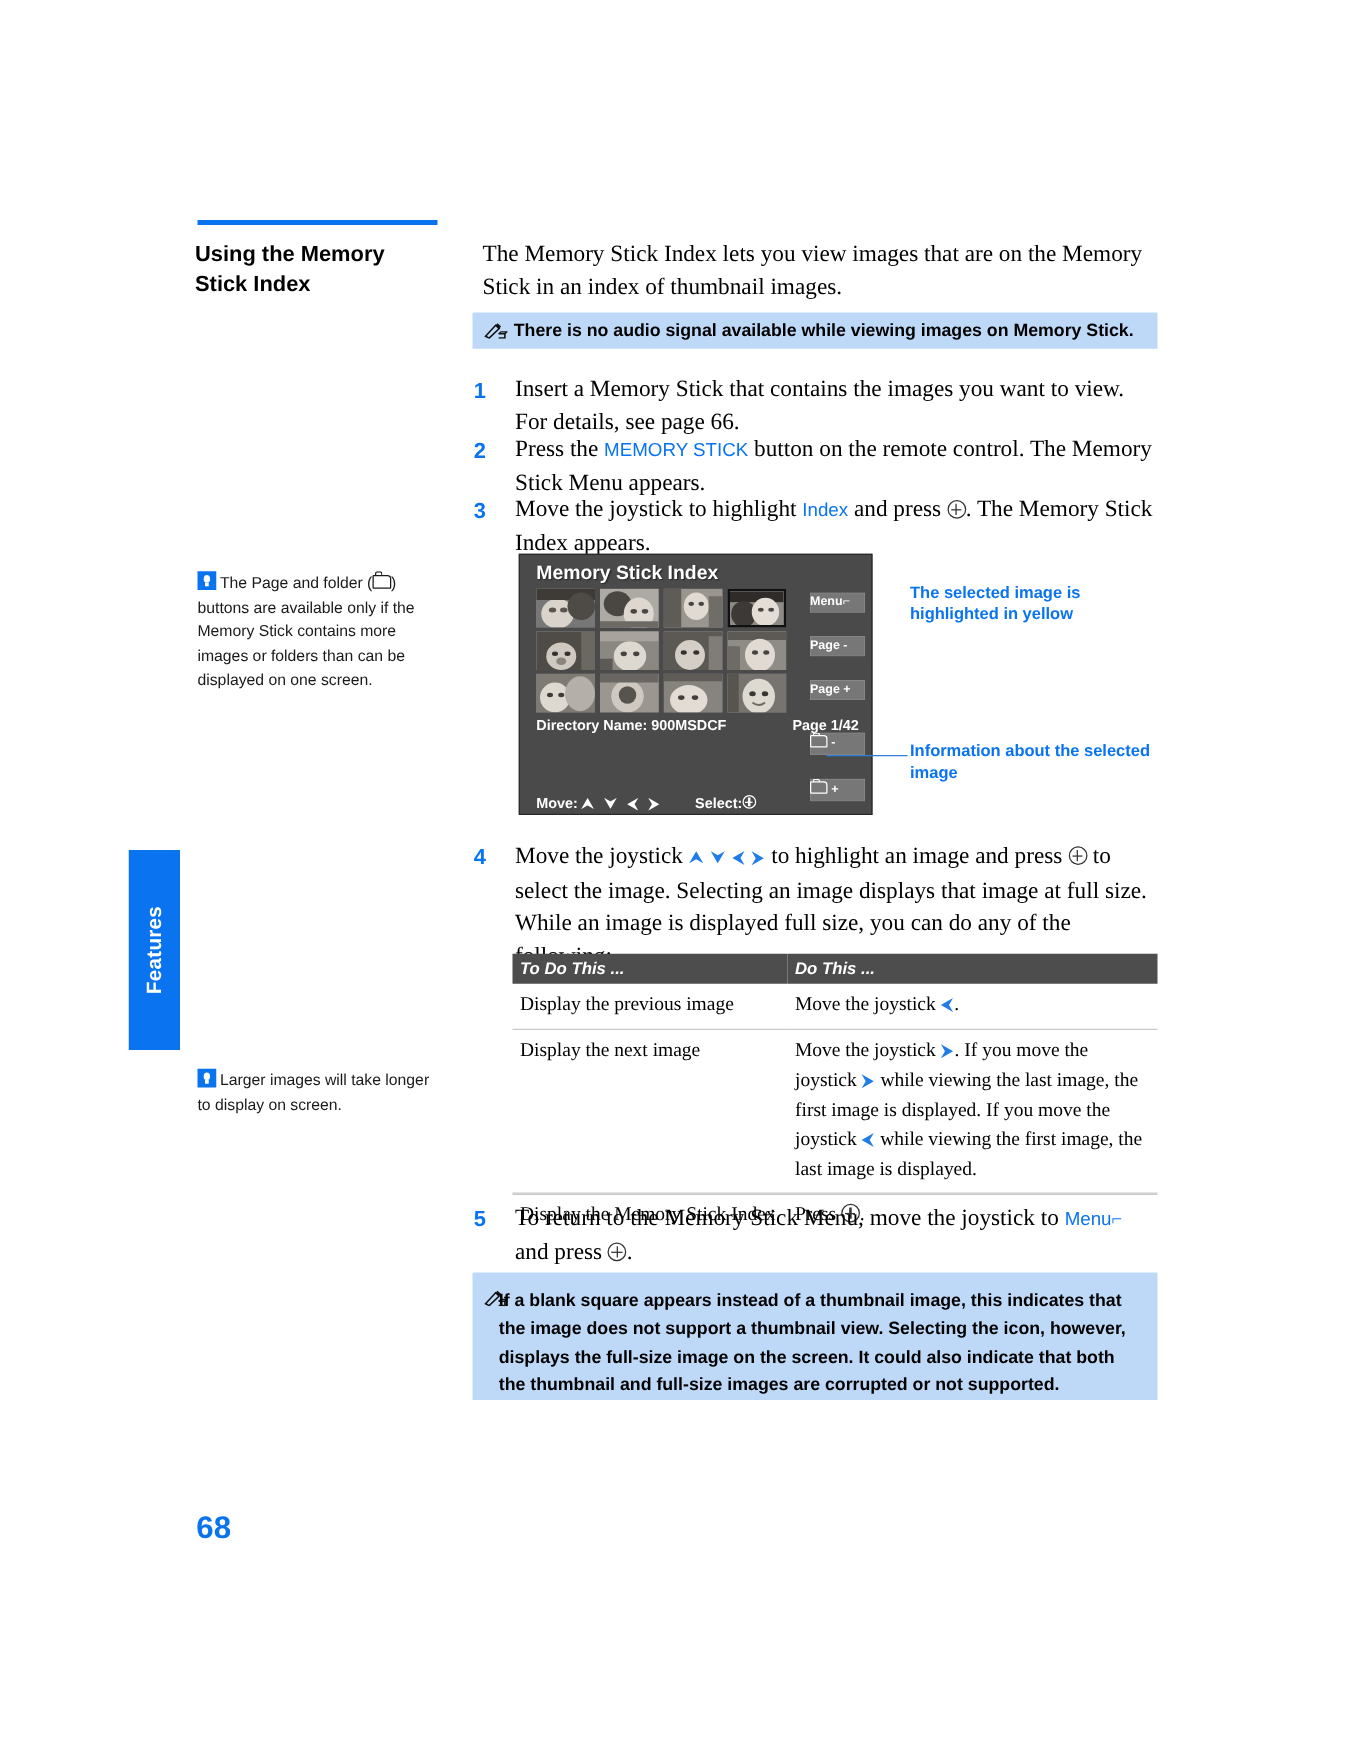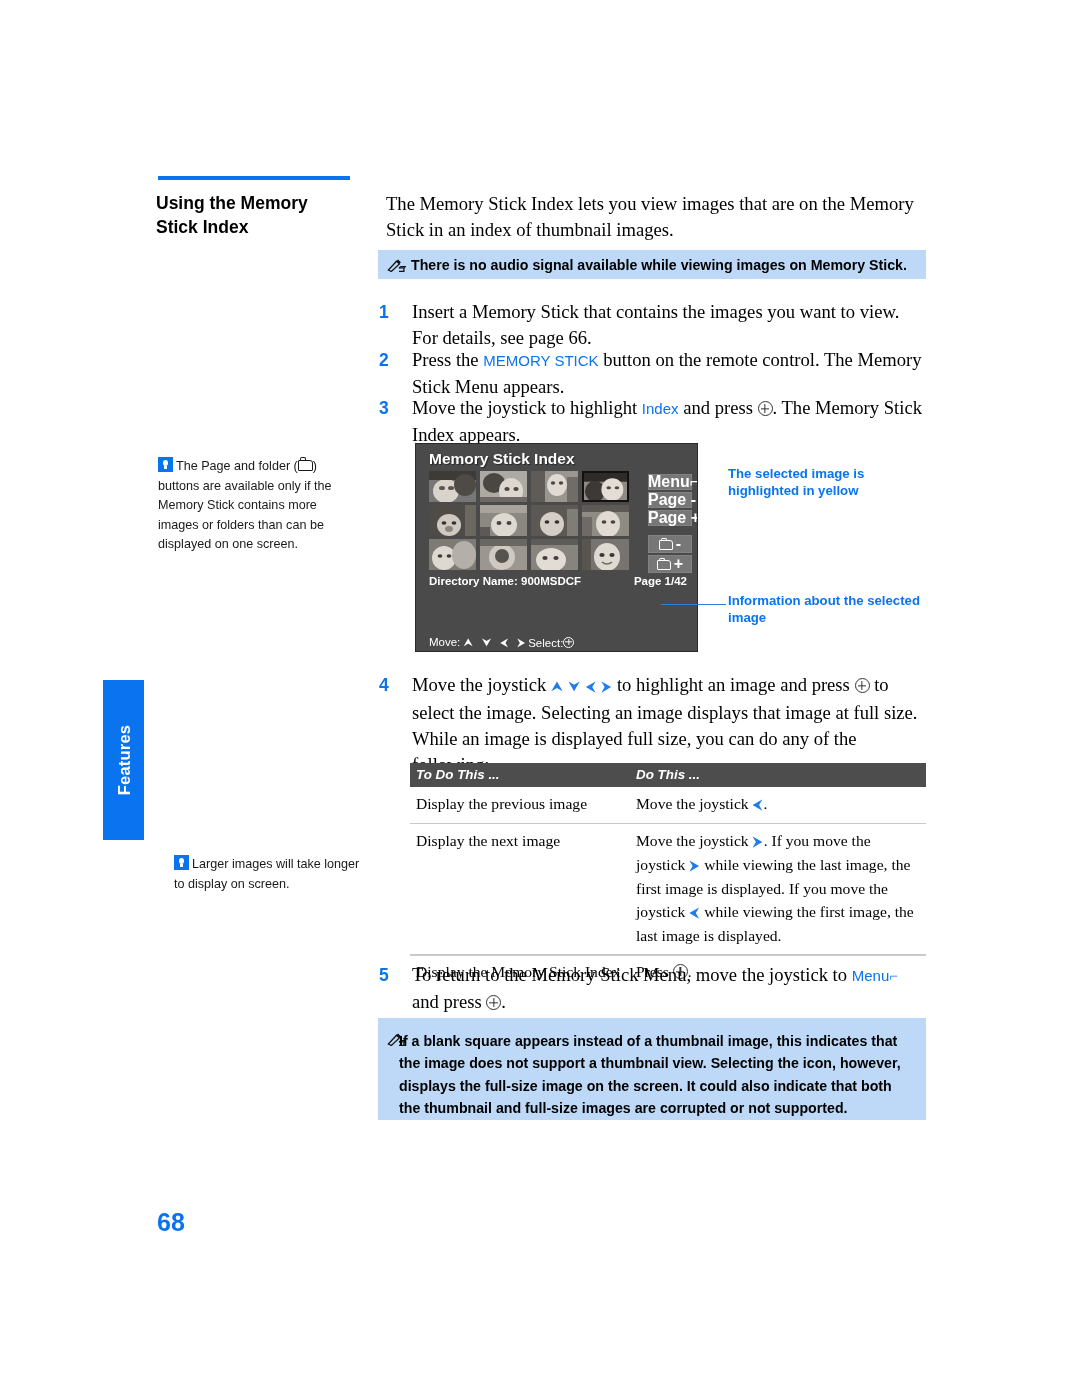--- a/index.html
+++ b/index.html
@@ -61,21 +61,21 @@
 
   
   .tip-note {
     position: absolute;
     font-family: "Liberation Sans", sans-serif;
     font-size: 12.6px;
     line-height: 19.5px;
     color: #1a1a1a;
   }
   #tip-note-1 { left: 158px; top: 457px; width: 192px; }
-  #tip-note-2 { left: 158px; top: 855px; width: 192px; margin-left: 16px; }
+  #tip-note-2 { left: 158px; top: 855px; width: 192px; }
 
   .bulb-icon {
     display: inline-block;
     width: 15px;
     height: 15px;
     background: #0a74f0;
     vertical-align: -2px;
     position: relative;
     margin-right: 3px;
   }
@@ -289,25 +289,25 @@
   #tv-buttons {
     position: absolute;
     left: 232px;
     top: 30px;
     width: 44px;
   }
   .tv-btn {
     background: #777777;
     color: #ffffff;
     font-weight: bold;
-    font-size: 16px;
-    text-align: center;
+    font-size: 10px;
+    text-align: left;
     height: 16px;
     line-height: 16px;
-    margin-bottom: 2px;
+    margin-bottom: 19px;
     white-space: nowrap;
     box-shadow: inset 0 0 0 0.5px #8e8e8e;
   }
   .tv-btn.folder-btn {
     height: 18px;
     line-height: 18px;
   }
   #tv-buttons .spacer { height: 7px; }
   .folder-glyph {
     display: inline-block;
@@ -361,23 +361,24 @@
   #tv-infobox .row1 {
     display: flex;
     justify-content: space-between;
     padding-right: 8px;
   }
   #tv-bottombar {
     position: absolute;
     left: 13px;
     top: 192px;
     color: #ffffff;
-    font-weight: normal;
+    font-weight: bold;
     font-size: 11.5px;
     display: flex;
+    gap: 26px;
     align-items: center;
   }
   .tv-arrows { letter-spacing: 3px; font-size: 11px; }
   .enter-glyph-sm {
     display: inline-block;
     width: 11px;
     height: 11px;
     border: 1.3px solid #ffffff;
     border-radius: 50%;
     position: relative;

